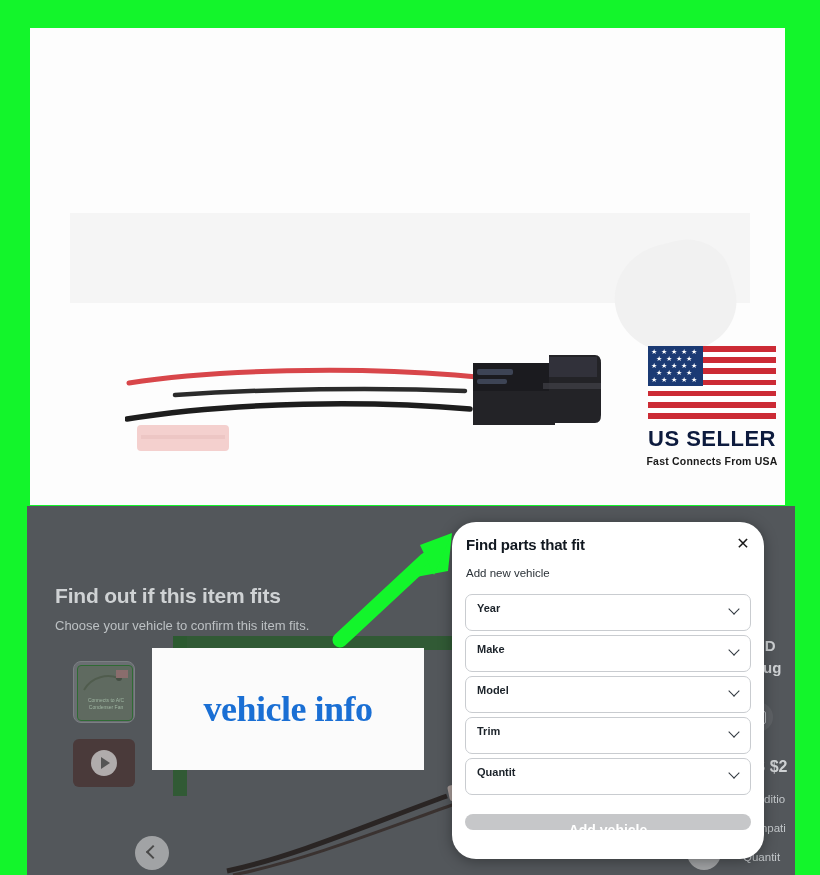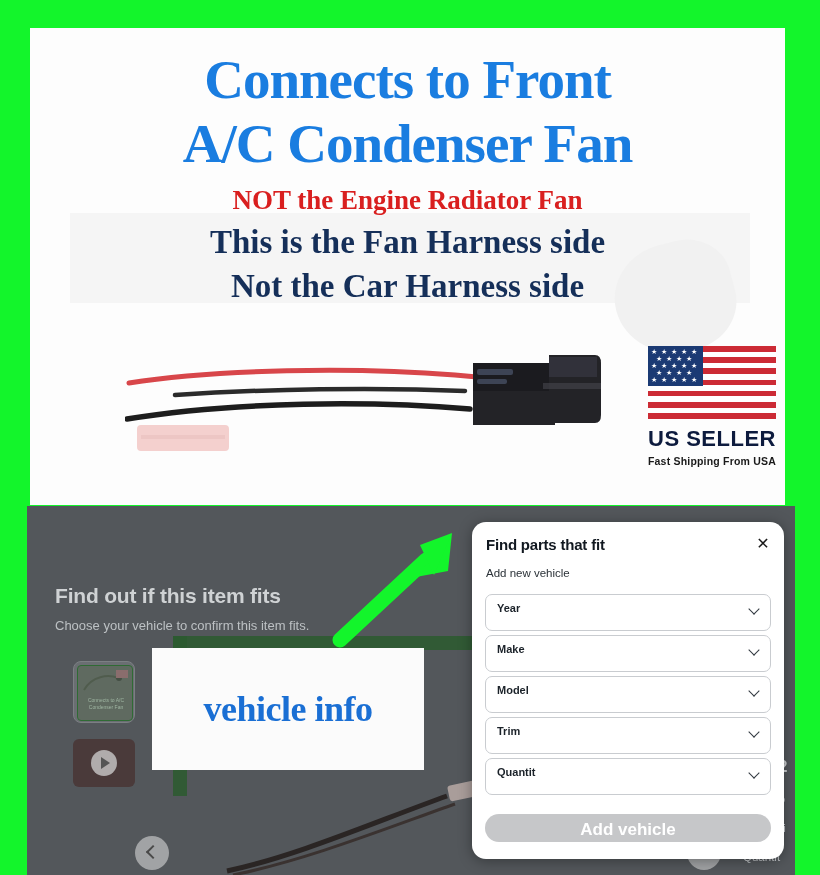--- a/index.html
+++ b/index.html
@@ -141,24 +141,23 @@
   }
   #rc-icon:after{
     content:"";position:absolute;left:8px;top:9px;width:13px;height:11px;
     border:1.6px solid #b9bdc0;border-radius:2px;
   }
   #rc-price{font-size:16px;font-weight:bold;margin-top:26px;white-space:nowrap;}
   .rc-row{font-size:11.5px;margin-top:17px;white-space:nowrap;color:#c3c7ca;}
   
   #modal{
     position:absolute;left:425px;top:16px;width:312px;height:337px;
-    background:#ffffff;border-radius:14px;
+    background:#ffffff;border-radius:24px;
     box-shadow:0 2px 14px rgba(0,0,0,.35);
     overflow:hidden;
-    margin-left:20px;
   }
   #modal-title{
     position:absolute;left:14px;top:14px;font-size:15px;font-weight:bold;
     color:#111820;letter-spacing:-.2px;
   }
   #modal-close{
     position:absolute;right:12px;top:13px;width:18px;height:18px;
     color:#1a1a1a;font-size:16px;line-height:18px;text-align:center;
     cursor:pointer;
   }
@@ -173,23 +172,23 @@
   .select-label{
     position:absolute;left:11px;top:7px;font-size:11px;color:#1b2229;
     font-weight:bold;
   }
   .chev{
     position:absolute;right:12px;top:10px;width:7px;height:7px;
     border-right:1.6px solid #31383f;border-bottom:1.6px solid #31383f;
     transform:rotate(45deg);
   }
   #add-vehicle{
-    position:absolute;left:13px;top:292px;width:286px;height:28px;
+    position:absolute;left:13px;top:292px;width:286px;height:16px;
     background:#c6c7c9;border-radius:18px;color:#ffffff;
-    font-size:17px;font-weight:bold;text-align:center;line-height:32px;
+    font-size:14px;font-weight:bold;text-align:center;line-height:32px;
     cursor:default;
   }
   
   #green-arrow{position:absolute;left:330px;top:525px;width:140px;height:125px;}
   
   #callout{
     position:absolute;left:152px;top:648px;width:272px;height:122px;
     background:#fbfbfb;display:flex;flex-direction:column;
     align-items:center;justify-content:center;
     font-family:"Liberation Serif", serif;
@@ -199,27 +198,20 @@
     letter-spacing:-.5px;
   }
 </style>
 </head>
 <body>
 
 <div id="promo-panel">
   <div class="promo-ghost" id="ghost-band"></div>
   <div class="promo-ghost" id="ghost-blob"></div>
 
-  <div id="promo-text">
-    <div class="line-blue-big" style="margin-top:20px;">Connects to Front</div>
-    <div class="line-blue-big">A/C Condenser Fan</div>
-    <div class="line-red">NOT the Engine Radiator Fan</div>
-    <div class="line-navy">This is the Fan Harness side</div>
-    <div class="line-navy">Not the Car Harness side</div>
-  </div>
 
   <div id="harness">
     <svg width="500" height="140" viewBox="0 0 500 140">
       <rect x="0" y="0" width="500" height="140" fill="#fdfdfd"></rect>
       <path d="M4,40 C90,26 230,24 330,32 L352,34" stroke="#d8464a" stroke-width="5" fill="none" stroke-linecap="round"></path>
       <path d="M50,52 C140,46 250,44 340,48" stroke="#2b2b2b" stroke-width="4.5" fill="none" stroke-linecap="round"></path>
       <path d="M2,76 C110,58 250,58 345,66" stroke="#1d1d1d" stroke-width="5.5" fill="none" stroke-linecap="round"></path>
       <g opacity="0.42">
         <rect x="12" y="82" width="92" height="26" rx="4" fill="#e9938f"></rect>
         <rect x="16" y="92" width="84" height="4" fill="#d97c78"></rect>
@@ -263,21 +255,21 @@
         <span class="star" style="left:28px;top:23px;">★</span>
           <span class="star" style="left:38px;top:23px;">★</span>
         <span class="star" style="left:3px;top:30px;">★</span>
           <span class="star" style="left:13px;top:30px;">★</span>
         <span class="star" style="left:23px;top:30px;">★</span>
           <span class="star" style="left:33px;top:30px;">★</span>
         <span class="star" style="left:43px;top:30px;">★</span>
       </div>
     </div>
     <div id="us-seller-title">US SELLER</div>
-    <div id="us-seller-sub">Fast Shipping From USA</div>
+    <div id="us-seller-sub">Fast Connects From USA</div>
   </div>
 </div>
 
 <div id="ebay-shot">
   <div id="ebay-dim"></div>
 
   <div id="fits-title">Find out if this item fits</div>
   <div id="fits-sub">Choose your vehicle to confirm this item fits.</div>
 
   <div id="thumb-image">

